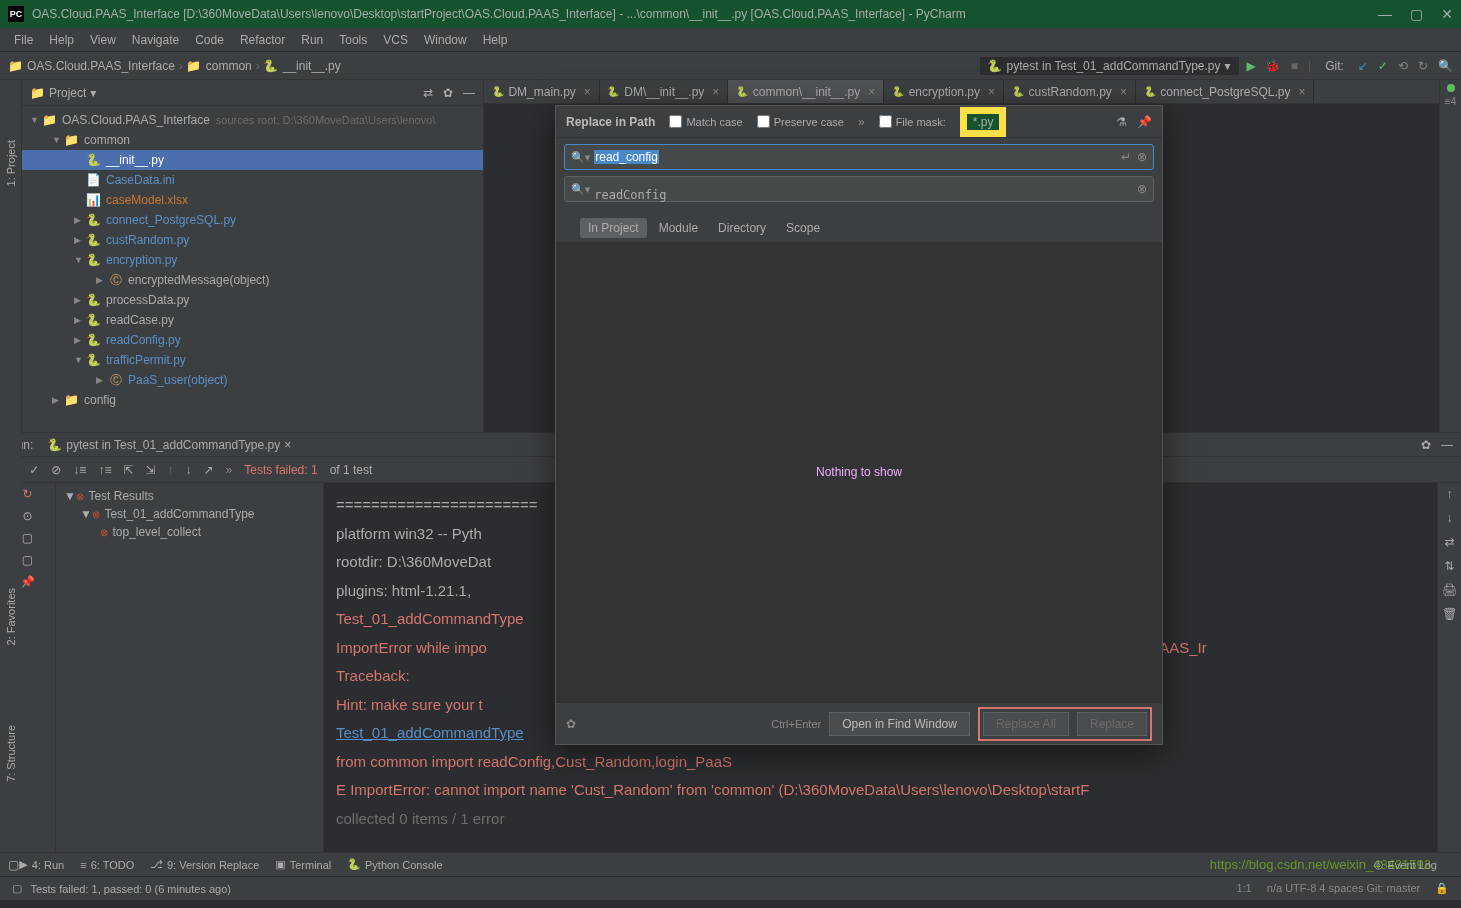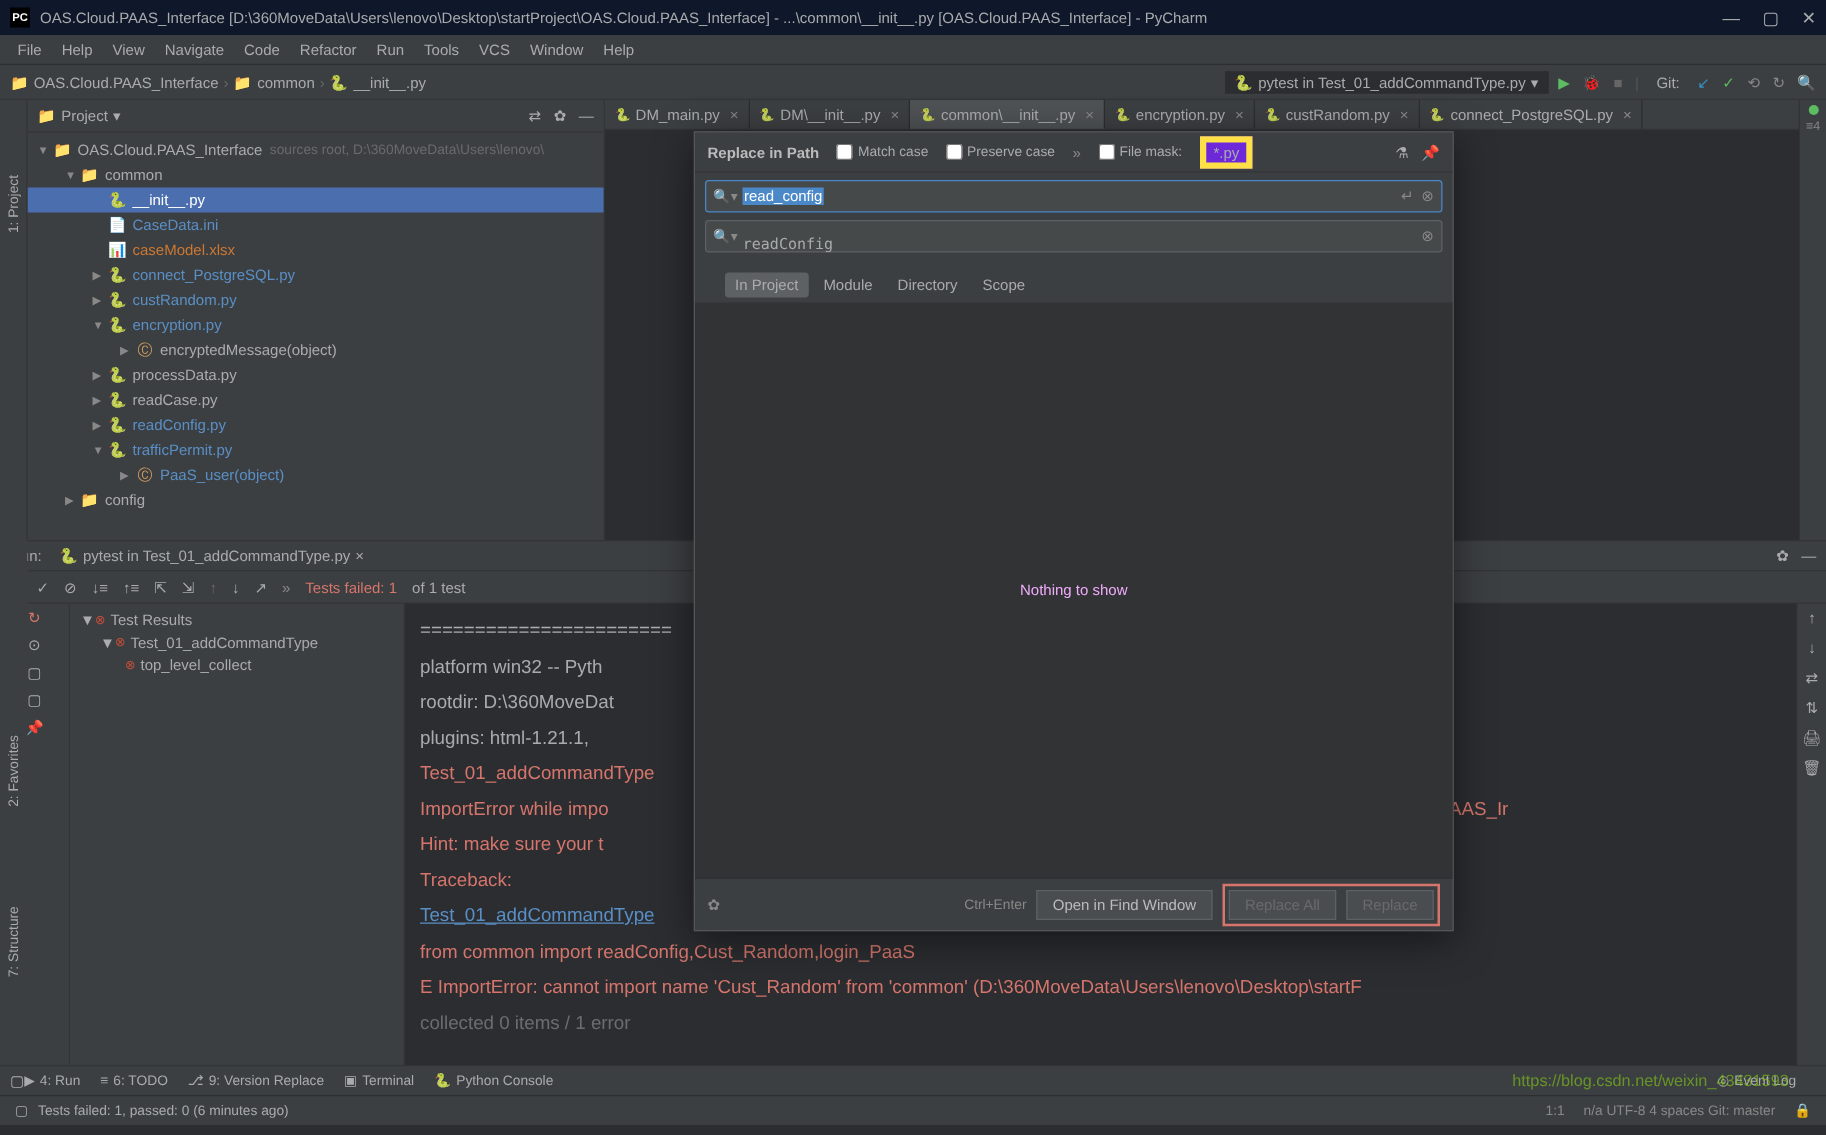--- a/index.html
+++ b/index.html
@@ -1,18 +1,18 @@
 <!DOCTYPE html>
 <html><head>
 <meta charset="utf-8">
 <style>
 * { margin: 0; padding: 0; box-sizing: border-box; font-family: "Segoe UI", Arial, sans-serif; }
 body { background: #2b2d30; color: #a9abac; font-size: 12px; overflow: hidden; width: 1461px; height: 908px; position: relative; }
 
-.titlebar { height: 28px; background: #0f172a; display: flex; align-items: center; padding: 0 8px; color: #a9abac; font-size: 12px; }
+.titlebar { height: 28px; background: #14532d; display: flex; align-items: center; padding: 0 8px; color: #a9abac; font-size: 12px; }
 .titlebar .pc-icon { width: 16px; height: 16px; background: #000; color: #fff; font-size: 9px; font-weight: bold; display: flex; align-items: center; justify-content: center; margin-right: 8px; }
 .titlebar .title-text { flex: 1; }
 .titlebar .win-controls { display: flex; gap: 18px; }
 .titlebar .win-controls span { cursor: pointer; font-size: 14px; }
 
 .menubar { height: 24px; background: #3c3f41; display: flex; align-items: center; padding: 0 8px; gap: 4px; border-bottom: 1px solid #2b2d30; }
 .menubar .menu-item { padding: 2px 6px; color: #a9abac; cursor: pointer; }
 
 .navbar { height: 28px; background: #3c3f41; display: flex; align-items: center; padding: 0 8px; border-bottom: 1px solid #323436; }
 .navbar .breadcrumb { display: flex; align-items: center; gap: 4px; flex: 1; }
@@ -369,22 +369,22 @@
           <span>top_level_collect</span>
         </div>
     </div>
     <div class="run-console">
       <div class="c-white">=======================</div>
       <div class="c-white">platform win32 -- Pyth</div>
       <div class="c-white"><span>rootdir: D:\360MoveDat</span><span style="margin-left:560px">tCases\DM</span></div>
       <div class="c-white">plugins: html-1.21.1,</div>
       <div class="c-red">Test_01_addCommandType</div>
       <div class="c-red"><span>ImportError while impo</span><span style="margin-left:560px">ect\OAS.Cloud.PAAS_Ir</span></div>
+      <div class="c-red">Traceback:</div>
       <div class="c-red">Hint: make sure your t</div>
-      <div class="c-red">Traceback:</div>
       <div><span class="c-link">Test_01_addCommandType</span></div>
       <div class="c-red">    from common import readConfig,Cust_Random,login_PaaS</div>
       <div class="c-red">E   ImportError: cannot import name 'Cust_Random' from 'common' (D:\360MoveData\Users\lenovo\Desktop\startF</div>
       <div class="c-white" style="opacity:0.5">collected 0 items / 1 error</div>
     </div>
     <div class="run-right">
       <span>↑</span>
       <span>↓</span>
       <span>⇄</span>
       <span>⇅</span>
@@ -429,21 +429,21 @@
       </label>
     <label class="p-opt">
         <input type="checkbox" style=""> 
         <span>Preserve case</span>
       </label>
     <span style="color:#888">»</span>
     <label class="p-opt">
         <input type="checkbox" style=""> 
         <span>File mask:</span>
       </label>
-    <span style="background:#6d28d9;padding:1px 6px;border:5px solid #fde047">*.py</span>
+    <span style="background:#14532d;padding:1px 6px;border:7px solid #fde047">*.py</span>
     <span class="spacer"></span>
     <div class="p-icons">
       <span>⚗</span>
       <span>📌</span>
     </div>
   </div>
   <div class="popup-search">
     <div class="s-row focused">
       <span class="s-icon">🔍▾</span>
       <span class="sel-text">read_config</span>

